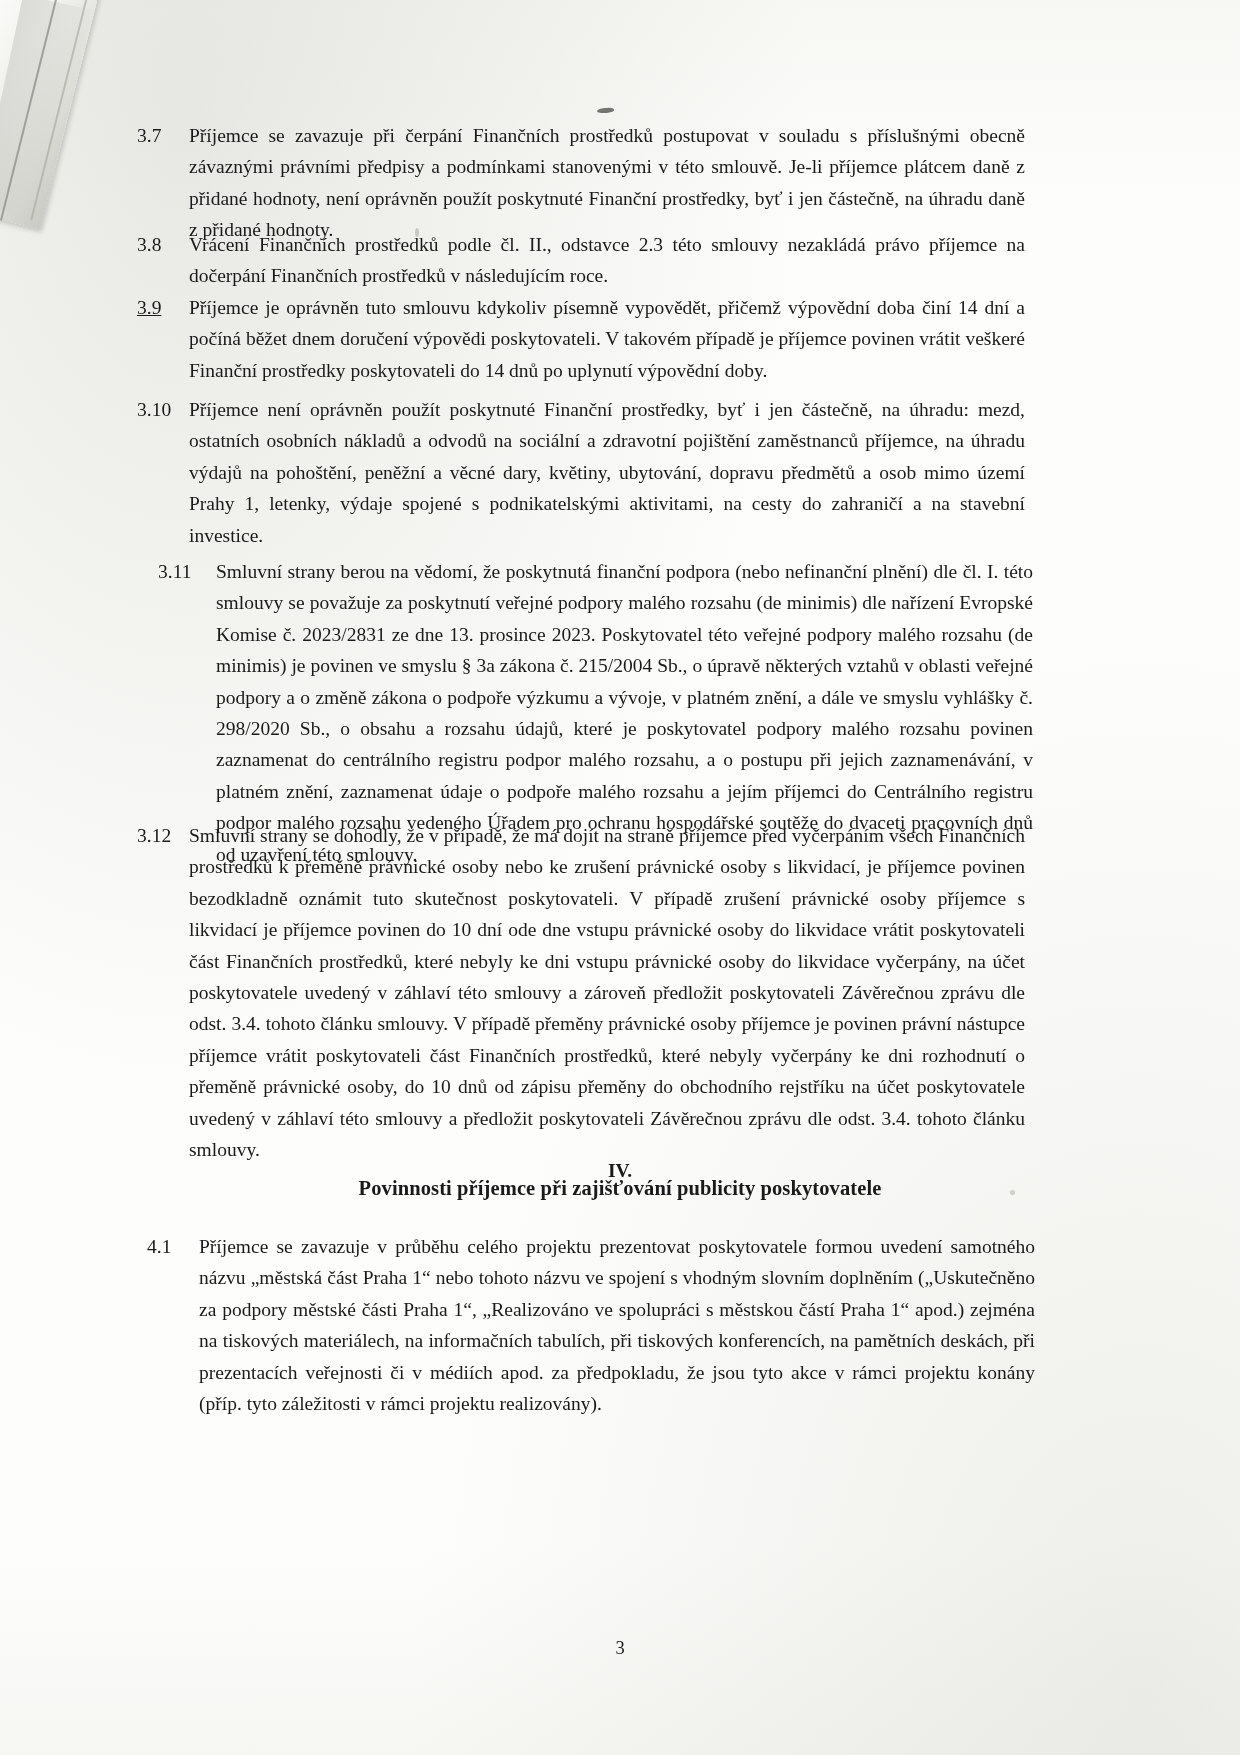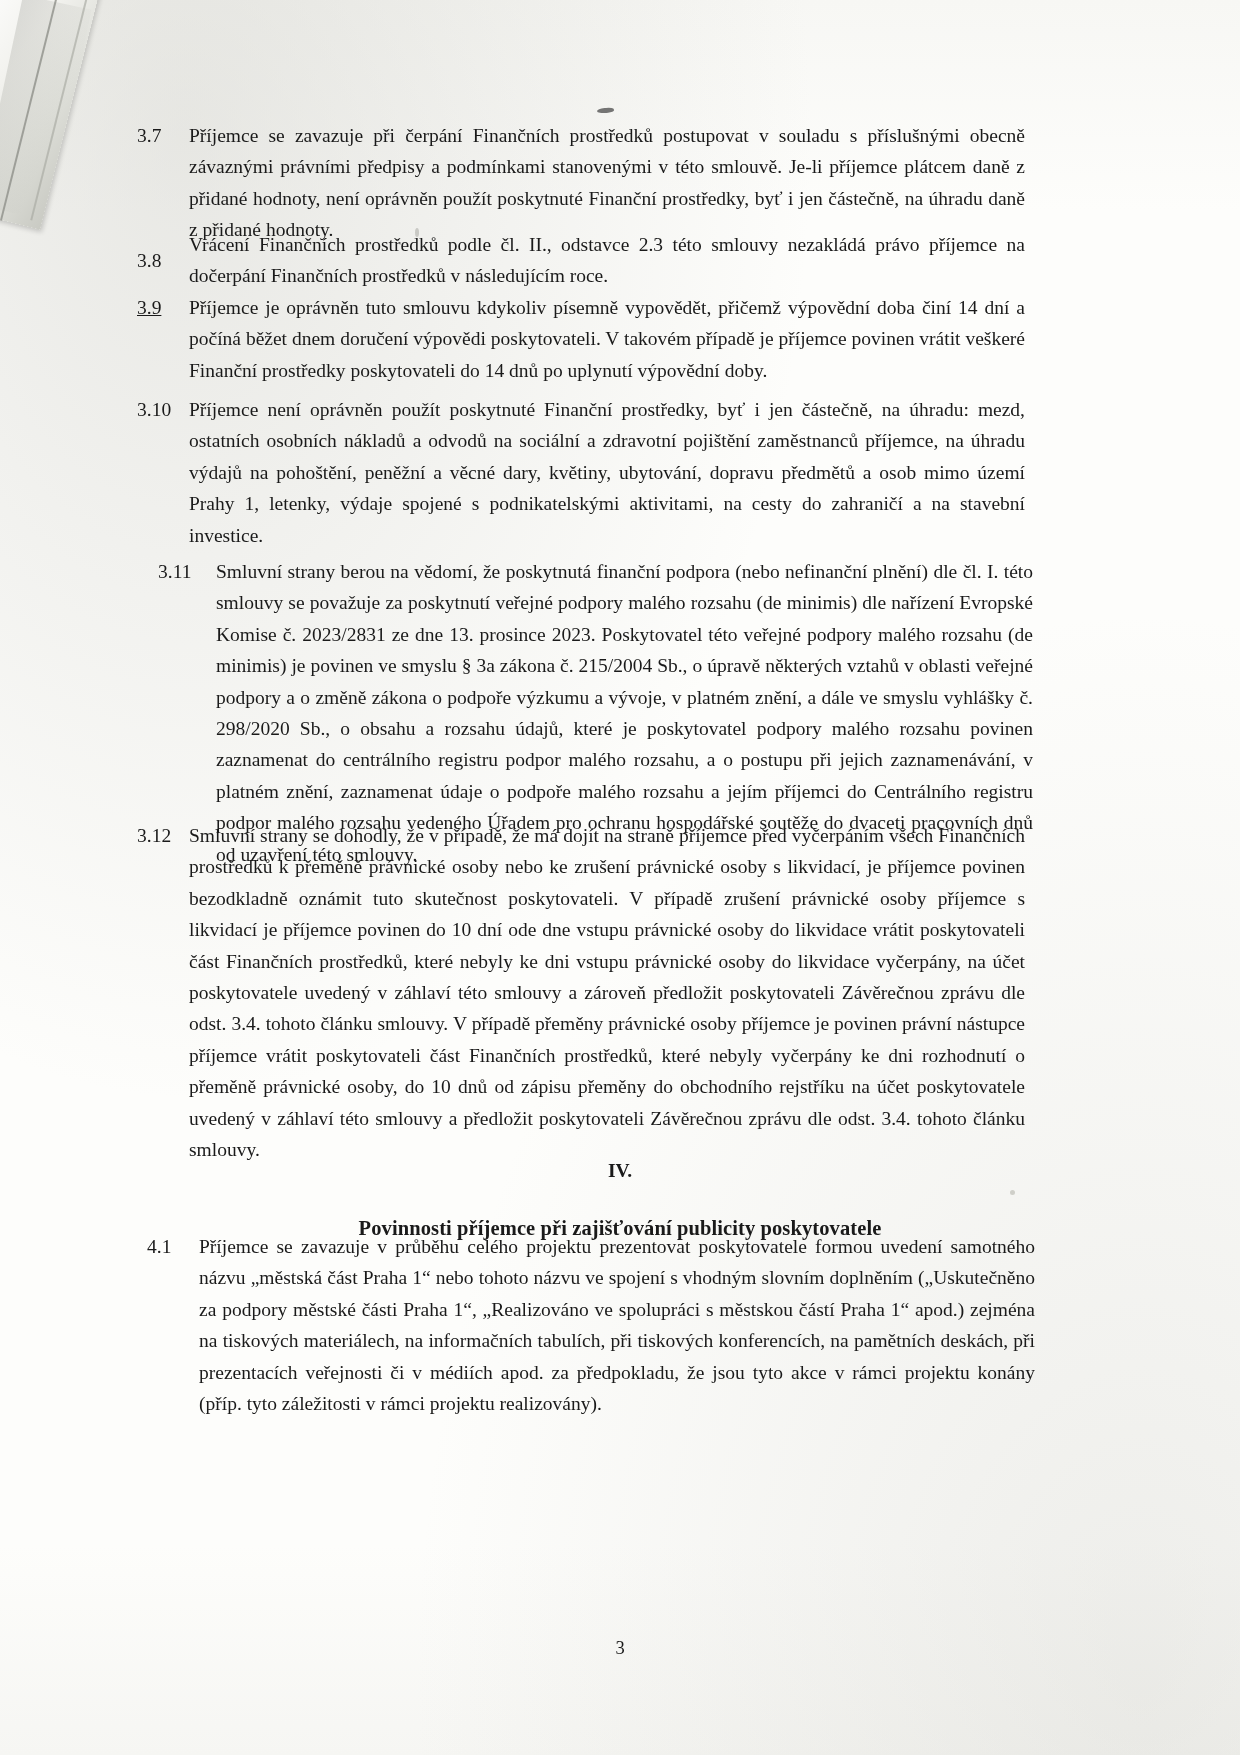--- a/index.html
+++ b/index.html
@@ -120,21 +120,21 @@
   .clause .body {
     flex: 1 1 auto;
     text-align: justify;
     text-justify: inter-word;
     hyphens: none;
   }
 
   
   #c37  { left: 137px; top: 120px;  width: 888px; }
   #c37  .num { width: 52px; }
-  #c38  { left: 137px; top: 229px;  width: 888px; align-items: center; }
+  #c38  { left: 137px; top: 229px;  width: 888px; }
   #c38  .num { width: 52px; }
   #c39  { left: 137px; top: 292px;  width: 888px; }
   #c39  .num { width: 52px; text-decoration: underline; }
   #c310 { left: 137px; top: 394px;  width: 888px; }
   #c310 .num { width: 52px; }
   #c311 { left: 158px; top: 538px;  width: 875px; margin-top: 18px; }
   #c311 .num { width: 58px; }
   #c312 { left: 137px; top: 820px;  width: 888px; }
   #c312 .num { width: 52px; font-family: Liberation Serif, serif; }
   #c41  { left: 147px; top: 1231px; width: 888px; }
@@ -146,21 +146,21 @@
     width: 1240px;
     text-align: center;
     font-weight: bold;
   }
   #art-num {
     top: 1145px;
     font-size: 19.5px;
     margin-top: 15px;
   }
   #art-title {
-    top: 1217px;
+    top: 1177px;
     font-size: 20.5px;
     letter-spacing: .1px;
   }
 
   .page-number {
     position: absolute;
     left: 0;
     top: 1638px;
     width: 1240px;
     text-align: center;

